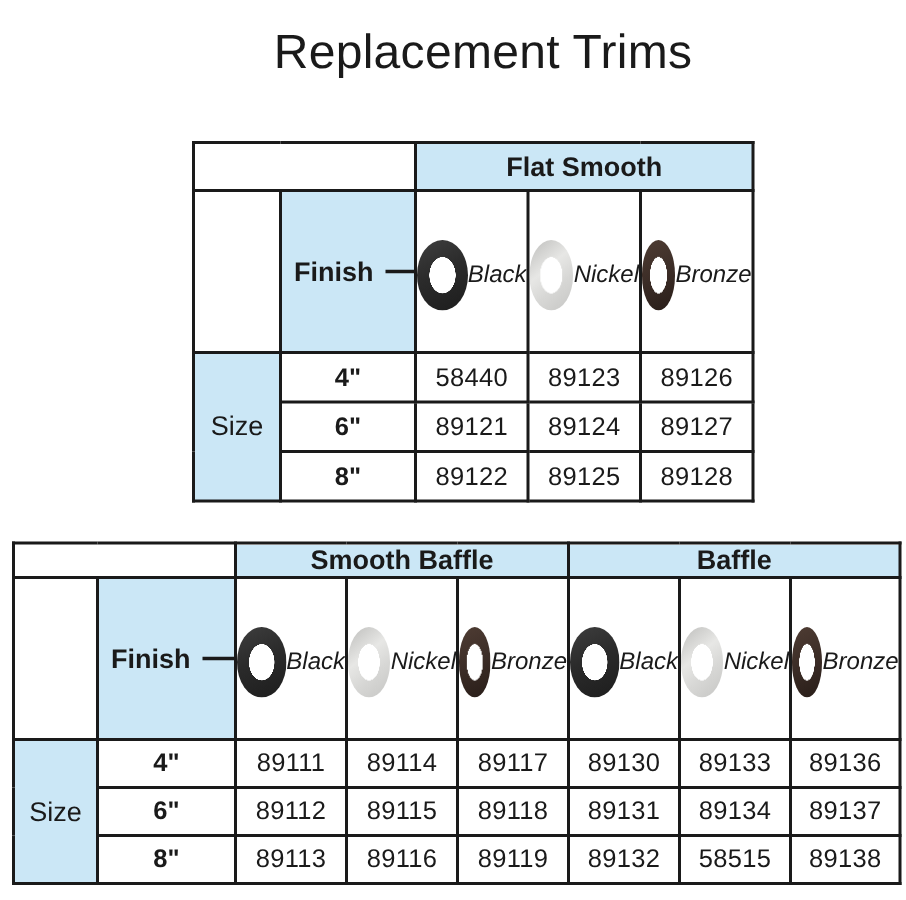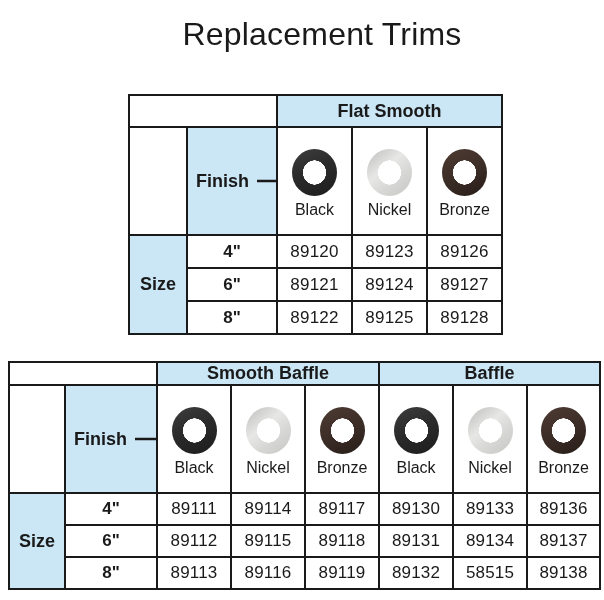--- a/index.html
+++ b/index.html
@@ -57,24 +57,24 @@
     gap: 7px;
     padding-left: 8px;
   }
   .finish-label { font-weight: bold; font-size: 18px; }
   .arrow { flex: 0 0 auto; display: block; }
 
   .icon-inner {
     height: 78px;
     box-sizing: border-box;
     display: flex;
-    flex-direction: column;
     align-items: center;
     justify-content: space-between;
     padding: 7px 0 2px 0;
+    font-style: italic;
   }
   .finish-name { font-size: 16px; line-height: 1; }
 
   .ring {
     width: 45px;
     height: 47px;
     border-radius: 50%;
     display: block;
   }
   .ring.black {
@@ -86,21 +86,21 @@
     background:
       radial-gradient(closest-side, #ffffff 0 51%, transparent 52%),
       linear-gradient(140deg, #bdbdbb 0%, #e7e7e5 40%, var(--ring-nickel, #d7d7d5) 65%, #c6c6c4 100%);
   }
   .ring.bronze {
     background:
       radial-gradient(closest-side, #ffffff 0 51%, transparent 52%),
       linear-gradient(155deg, #4e3c33 0%, var(--ring-bronze, #3c2d27) 50%, #281d18 100%);
   }
 
-  .size-cell { font-weight: bold; font-size: 18px; }
+  .size-cell { font-weight: normal; font-size: 18px; }
   .size-val  { font-weight: bold; font-size: 17px; }
   .num       { font-size: 17px; letter-spacing: 0.2px; }
 </style>
 </head>
 <body>
 
 <div class="page">
 
   <div class="title">Replacement Trims</div>
 
@@ -143,21 +143,21 @@
       <td>
         <div class="icon-inner">
           <span class="ring bronze"></span>
           <span class="finish-name">Bronze</span>
         </div>
       </td>
     </tr>
     <tr class="r-data1">
       <td class="blue size-cell" rowspan="3">Size</td>
       <td class="size-val">4"</td>
-      <td class="num">89120</td>
+      <td class="num">58440</td>
       <td class="num">89123</td>
       <td class="num">89126</td>
     </tr>
     <tr class="r-data1">
       <td class="size-val">6"</td>
       <td class="num">89121</td>
       <td class="num">89124</td>
       <td class="num">89127</td>
     </tr>
     <tr class="r-data1">

